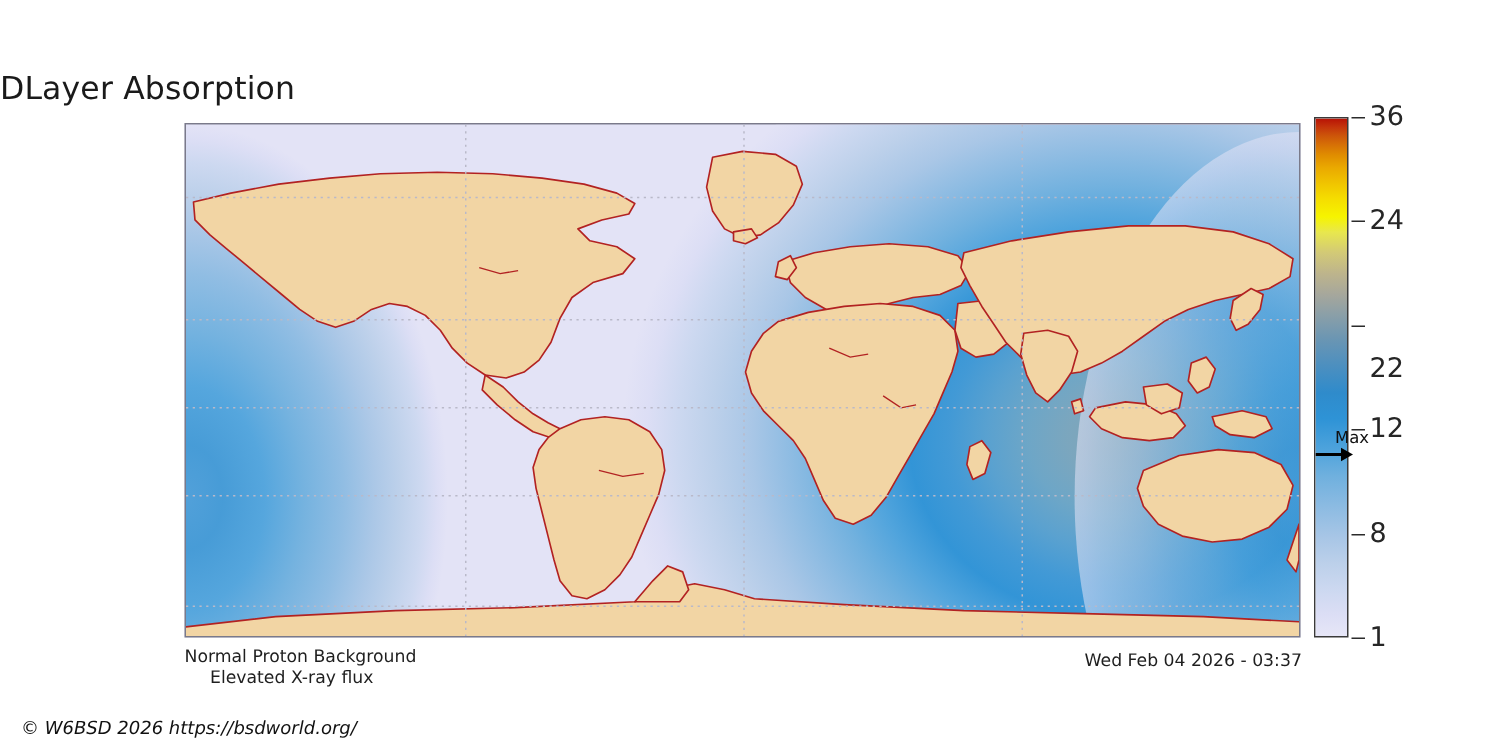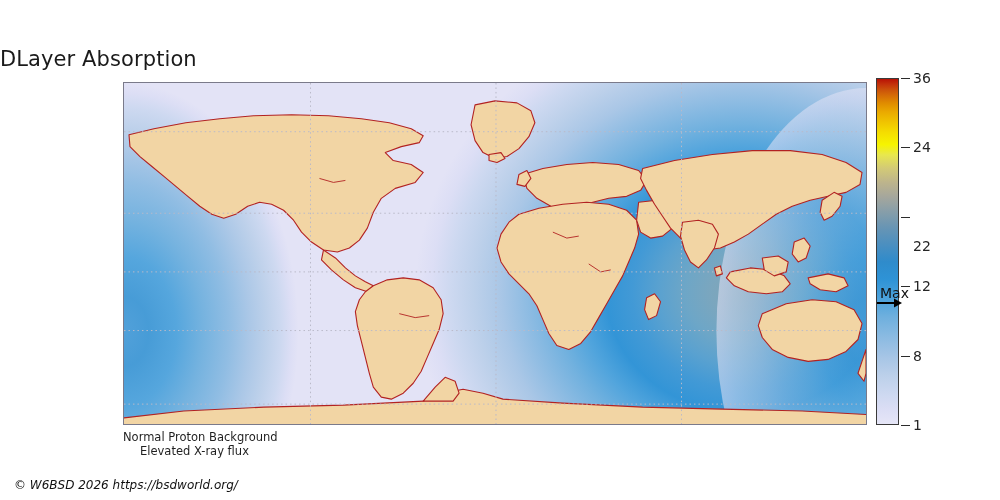--- a/index.html
+++ b/index.html
@@ -39,43 +39,43 @@
     overflow:hidden;
   }
   #cbar-grad{position:absolute;left:0;top:0;width:100%;height:100%;}
   .cb-tick{
     position:absolute;left:901px;
     width:9px;height:0;
     border-top:1.3px solid #2b2b2b;
   }
   .cb-ticklabel{
     position:absolute;left:913px;
-    font-size:14px;color:#262626;
+    font-size:18px;color:#262626;
     transform:translateY(-50%);
     white-space:nowrap;
   }
   #cbar-label{
     position:absolute;
     left:932px;top:78px;
     height:347px;width:347px;
     transform-origin:0 0;
     transform:rotate(-90deg) translate(-347px,0);
     display:flex;align-items:center;justify-content:center;
     font-size:15.5px;color:#262626;
     white-space:nowrap;
   }
 
   
   #max-marker{
     position:absolute;left:877px;top:0;width:22px;height:0;
     pointer-events:none;
   }
   #max-text{
-    position:absolute;left:3px;top:-13px;
-    font-size:14px;color:#111;
+    position:absolute;left:13px;top:-13px;
+    font-size:11px;color:#111;
     white-space:nowrap;
     text-align:center;
   }
   #max-arrow{position:absolute;left:0px;top:0px;}
 
   
   .foot{
     position:absolute;
     font-size:11.5px;color:#1f1f1f;
     white-space:nowrap;
@@ -257,15 +257,16 @@
     <div id="max-text">Max</div>
     <svg id="max-arrow" width="26" height="10" viewBox="0 0 26 10">
       <line x1="0" y1="5" x2="18" y2="5" stroke="#000" stroke-width="2"></line>
       <polygon points="17,0.5 25,5 17,9.5" fill="#000"></polygon>
     </svg>
   </div>
   <div id="cbar-label">Affected Frequency (MHz)</div>
 
   <div class="foot" id="foot-line1">Normal Proton Background</div>
   <div class="foot" id="foot-line2">Elevated X-ray flux</div>
+  <div class="foot" id="foot-date">Wed Feb 04 2026 - 03:37</div>
   <div id="copyright">© W6BSD 2026 https://bsdworld.org/</div>
 
 </div>
 
 </body></html>

